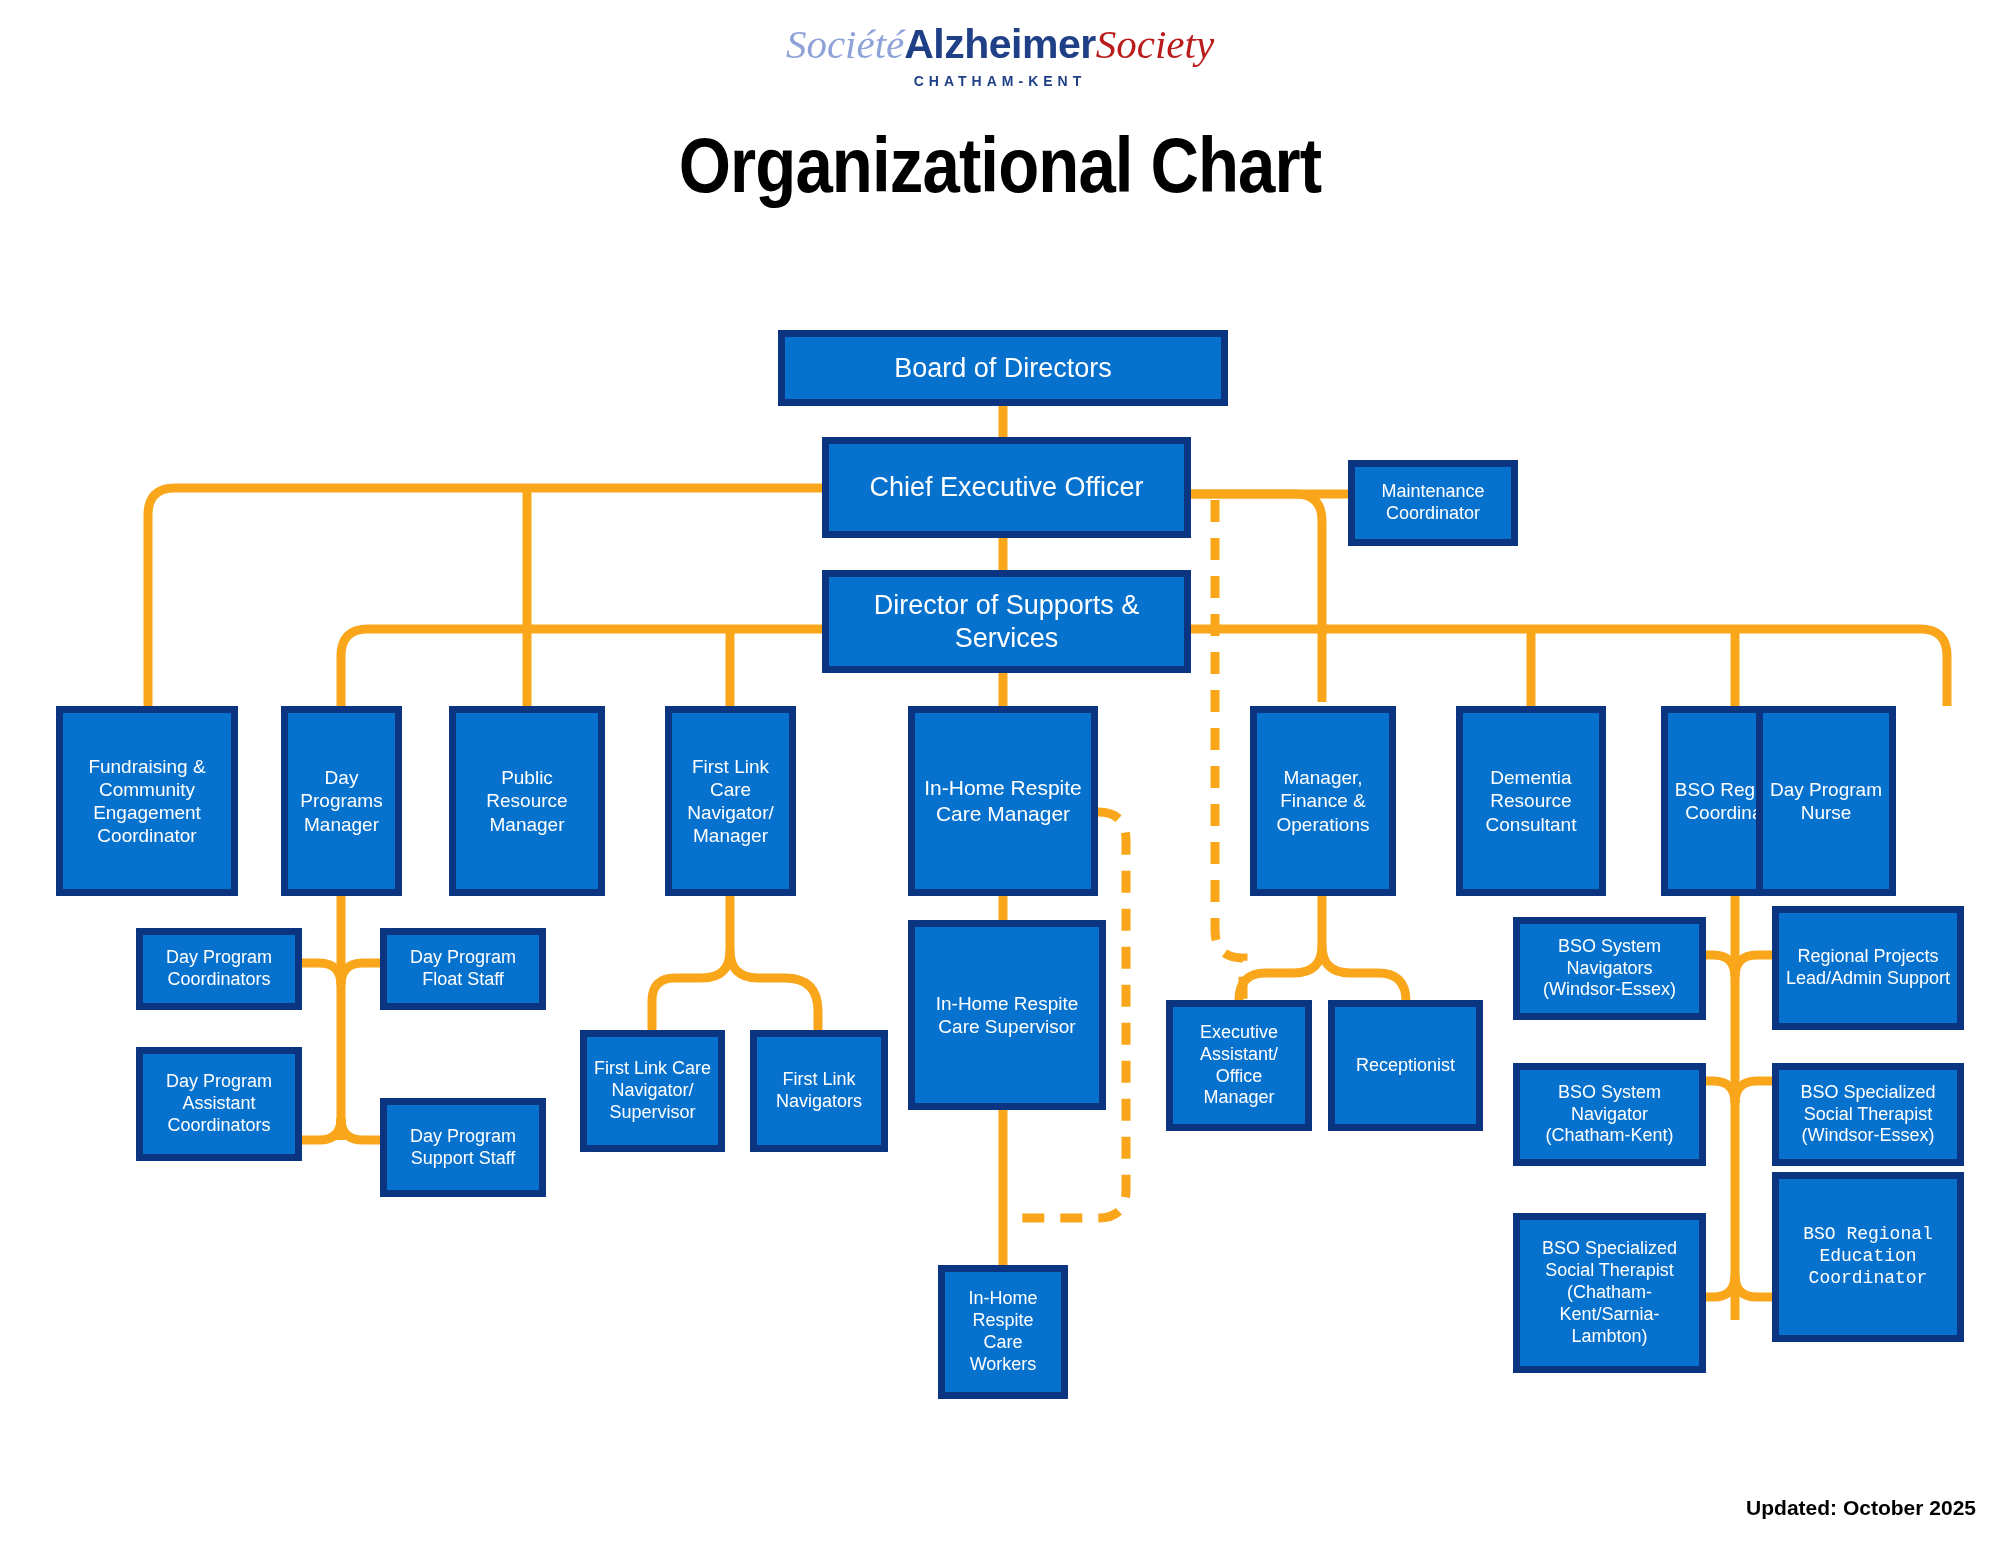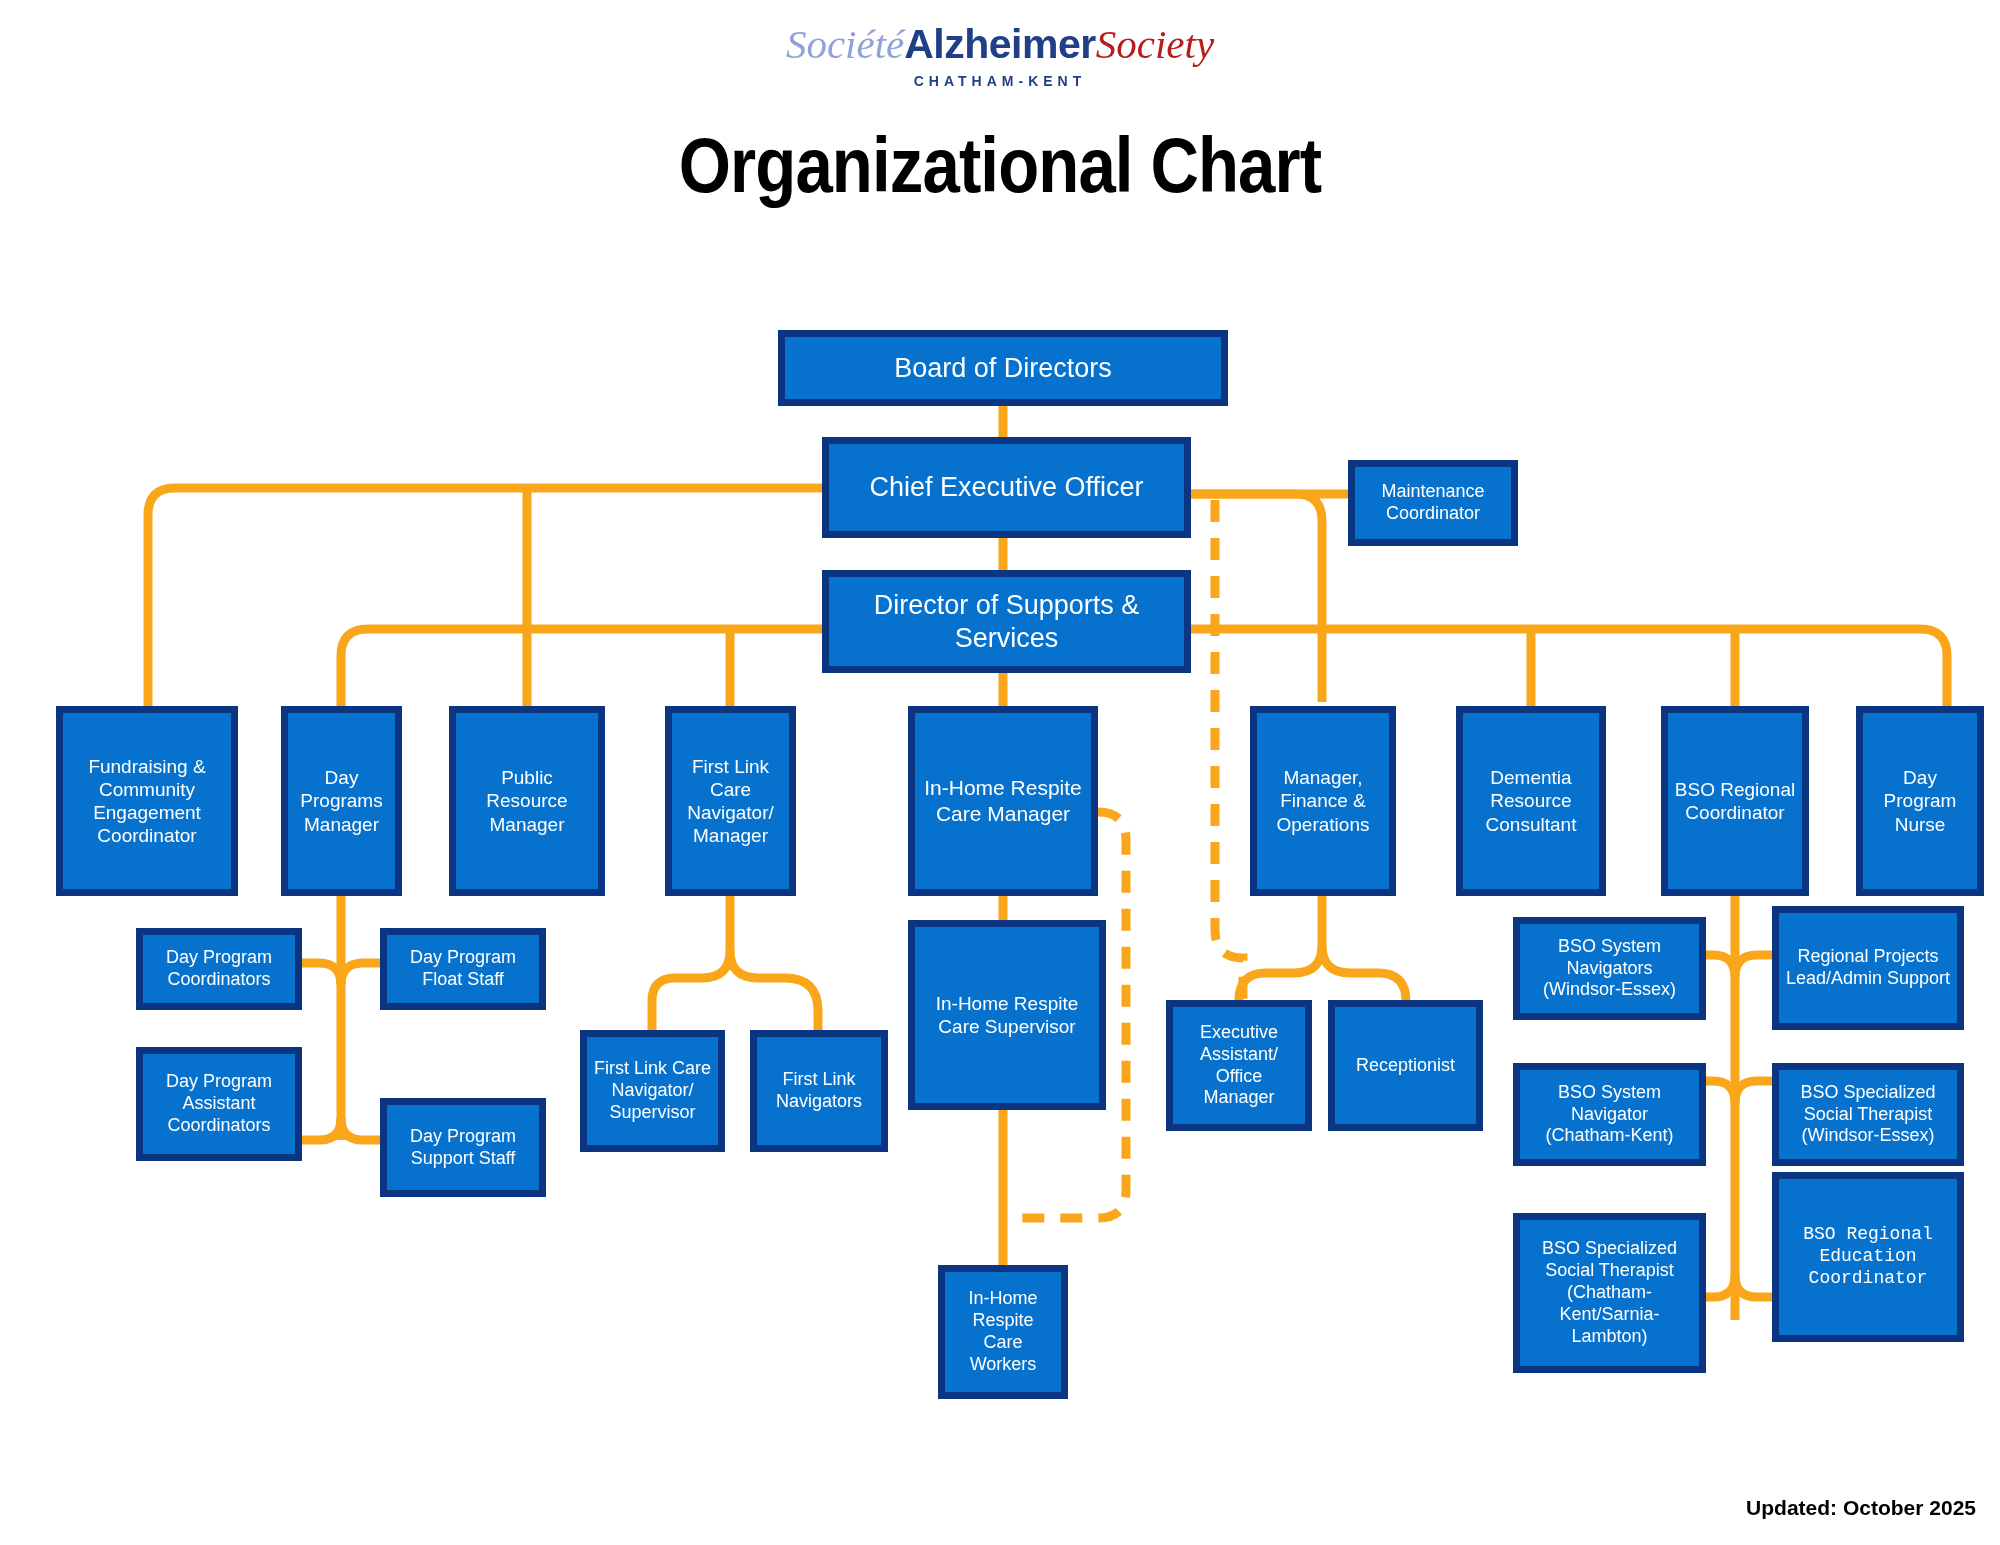--- a/index.html
+++ b/index.html
@@ -143,21 +143,21 @@
   </div>
   <div class="node n-sm" style="left:1250px;top:706px;width:146px;height:190px;">
     <span>Manager, Finance &amp; Operations</span>
   </div>
   <div class="node n-sm" style="left:1456px;top:706px;width:150px;height:190px;">
     <span>Dementia Resource Consultant</span>
   </div>
   <div class="node n-sm" style="left:1661px;top:706px;width:148px;height:190px;">
     <span>BSO Regional Coordinator</span>
   </div>
-  <div class="node n-sm" style="left:1856px;top:706px;width:128px;height:190px;">
+  <div class="node n-sm" style="left:1756px;top:706px;width:140px;height:190px;">
     <span>Day Program Nurse</span>
   </div>
 
   <div class="node n-xs" style="left:136px;top:928px;width:166px;height:82px;">
     <span>Day Program Coordinators</span>
   </div>
   <div class="node n-xs" style="left:380px;top:928px;width:166px;height:82px;">
     <span>Day Program Float Staff</span>
   </div>
   <div class="node n-xs" style="left:136px;top:1047px;width:166px;height:114px;">

